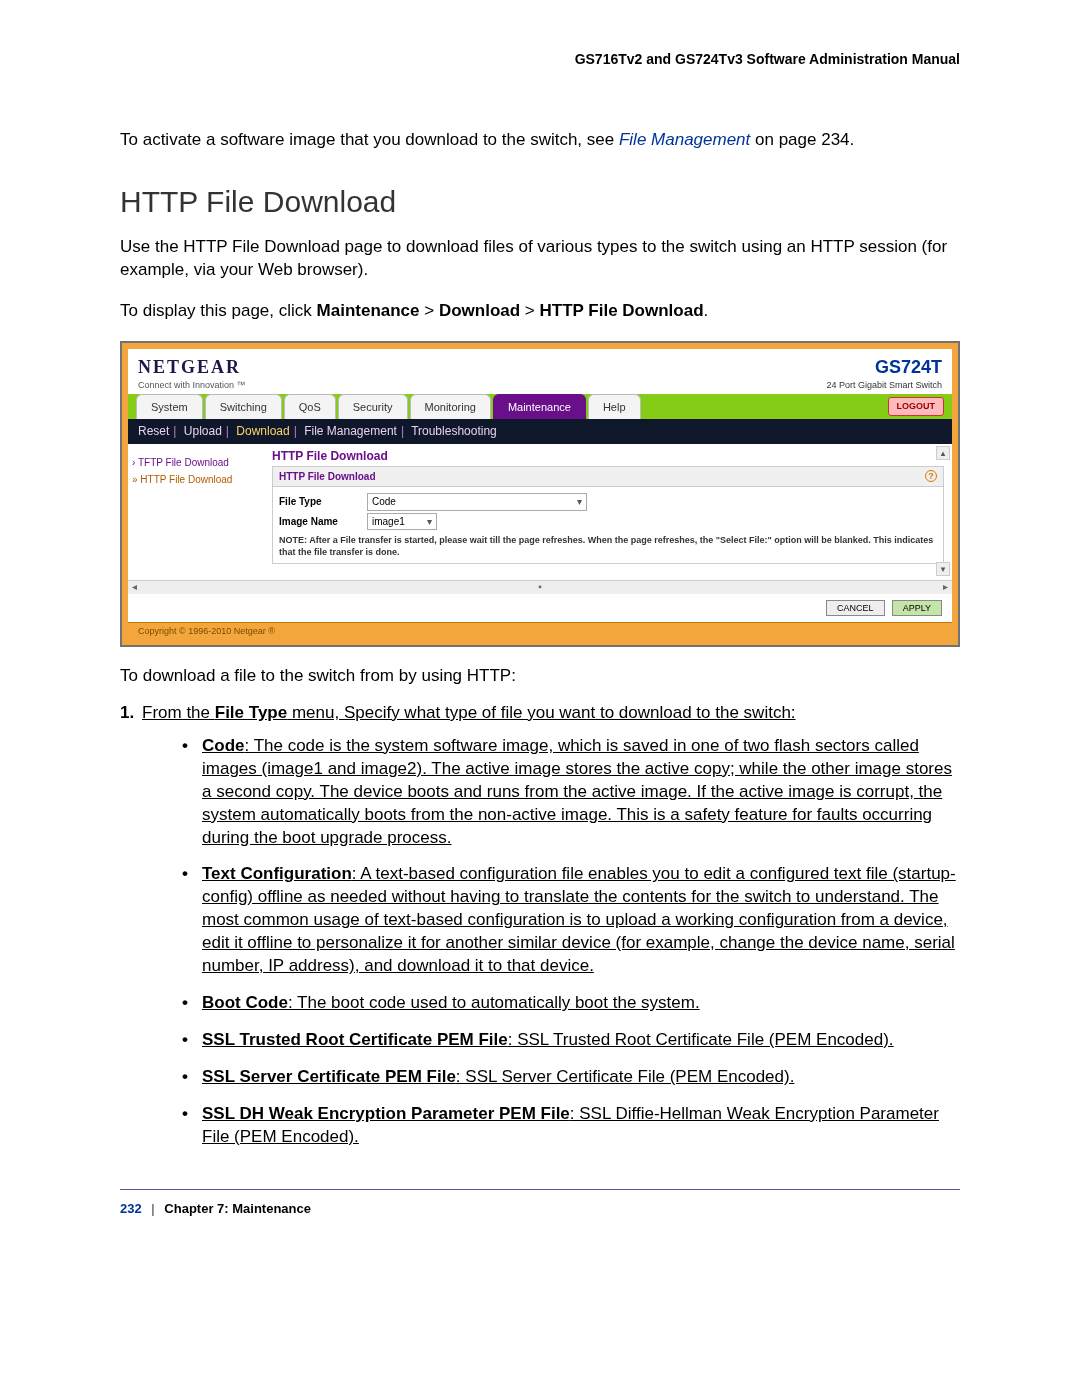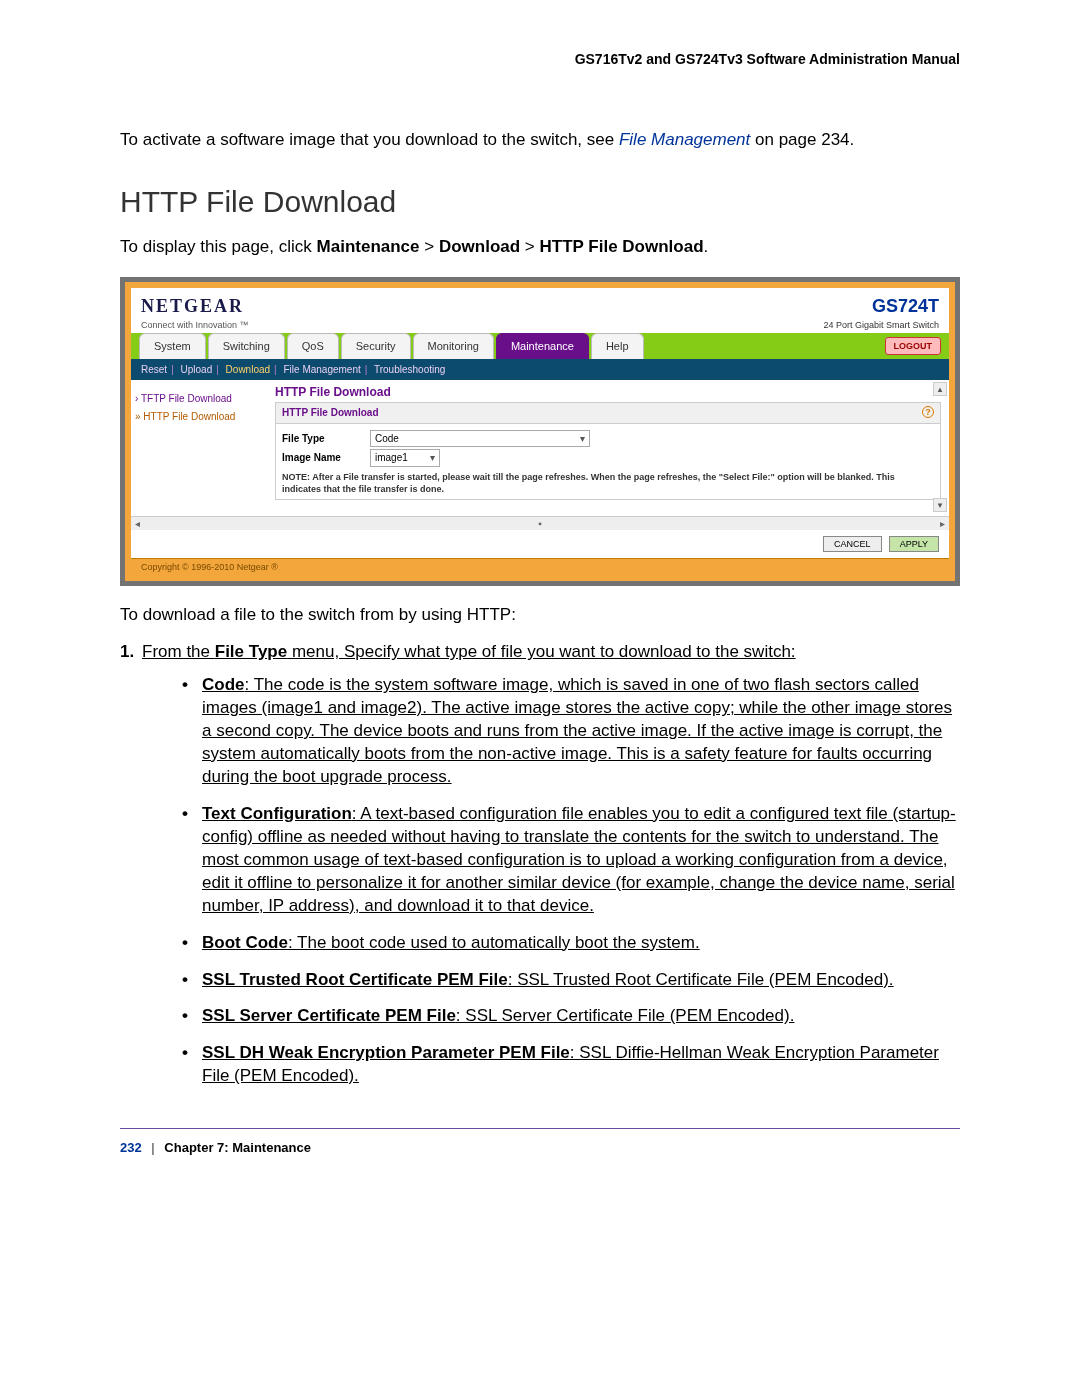--- a/index.html
+++ b/index.html
@@ -28,21 +28,21 @@
     font-weight: normal;
     font-size: 30px;
     color: #333;
     margin-bottom: 14px;
   }
   .body-para { margin-bottom: 18px; }
   .nav-line { margin-bottom: 18px; }
   .nav-line b { font-weight: bold; }
   
   .ui-shot {
-    border: 5px solid #737373;
+    border: 2px solid #737373;
     margin-bottom: 18px;
     font-size: 11px;
   }
   .ui-outer { background: #f2a63c; padding: 6px; }
   .ui-top {
     background: #fff;
     padding: 6px 10px 2px 10px;
     display: flex;
     justify-content: space-between;
     align-items: flex-start;
@@ -81,24 +81,24 @@
     align-self: center;
     border: 1px solid #c33;
     background: #fbb;
     color: #900;
     font-size: 9px;
     padding: 2px 8px;
     border-radius: 3px;
     font-weight: bold;
   }
   .ui-subnav {
-    background: #0c4a6e;
+    background: #0f172a;
     color: #e8d0f0;
     padding: 4px 10px;
-    font-size: 10px;
+    font-size: 12px;
   }
   .ui-subnav span { margin-right: 4px; }
   .ui-subnav .sep { color: #b97ed0; }
   .ui-subnav .active { color: #ffd36b; }
   .ui-body {
     background: #fff;
     display: flex;
     min-height: 150px;
     position: relative;
   }
@@ -159,20 +159,21 @@
 
 <div class="page">
   <div class="manual-header">GS716Tv2 and GS724Tv3 Software Administration Manual</div>
 
   <p class="intro-para">
     <span>To activate a software image that you download to the switch, see </span><span class="link">File Management</span><span> on page 234.</span>
   </p>
 
   <h2 class="section-heading">HTTP File Download</h2>
 
+  <p class="body-para">Use the HTTP File Download page to download files of various types to the switch using an HTTP session (for example, via your Web browser).</p>
 
   <p class="nav-line">
     <span>To display this page, click </span><b>Maintenance</b><span> &gt; </span><b>Download</b><span> &gt; </span><b>HTTP File Download</b><span>.</span>
   </p>
 
   <div class="ui-shot">
     <div class="ui-outer">
       <div class="ui-top">
         <div class="ui-logo">
           <div class="brand">NETGEAR</div>

